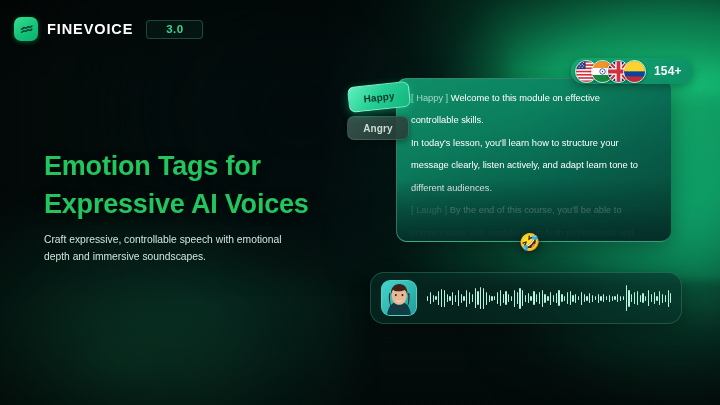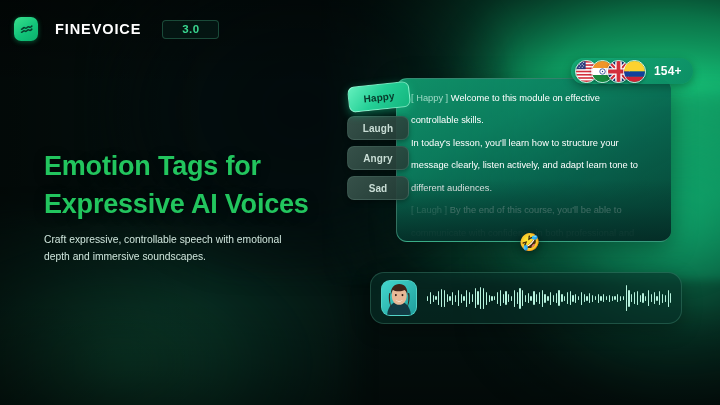--- a/index.html
+++ b/index.html
@@ -63,21 +63,21 @@
       linear-gradient(to top, rgba(0,0,0,0.42) 0%, rgba(0,0,0,0) 25%),
       linear-gradient(to right, rgba(0,0,0,0.45) 0%, rgba(0,0,0,0) 30%);
   }
 
   
   .header {
     position: absolute;
     left: 14px; top: 17px;
     display: flex;
     align-items: center;
-    gap: 17px;
+    gap: 9px;
     z-index: 20;
   }
   .logo-mark {
     width: 24px; height: 24px;
     border-radius: 7px;
     background: linear-gradient(145deg, #3ae08d 0%, #12c47a 55%, #0bb06c 100%);
     display: flex; align-items: center; justify-content: center;
     box-shadow: 0 1px 5px rgba(18,200,120,0.40);
   }
   .brand-name {
@@ -319,27 +319,21 @@
   </div>
 
   <h1 class="headline">Emotion Tags for Expressive AI Voices</h1>
   <p class="subcopy">Craft expressive, controllable speech with emotional depth and immersive soundscapes.</p>
 
   <div class="pill-rail">
     <div class="pill active">
       <span>Happy</span>
     </div>
     <div class="pill">
-      <span>Laugh</span>
-    </div>
-    <div class="pill">
       <span>Angry</span>
-    </div>
-    <div class="pill">
-      <span>Sad</span>
     </div>
   </div>
 
   <div class="transcript-card">
     <div class="transcript-inner">
       <div class="tline f1">
         <span class="tag">[ Happy ]</span><span> Welcome to this module on effective</span>
       </div>
       <div class="tline f2">
         <span>controllable skills.</span>

